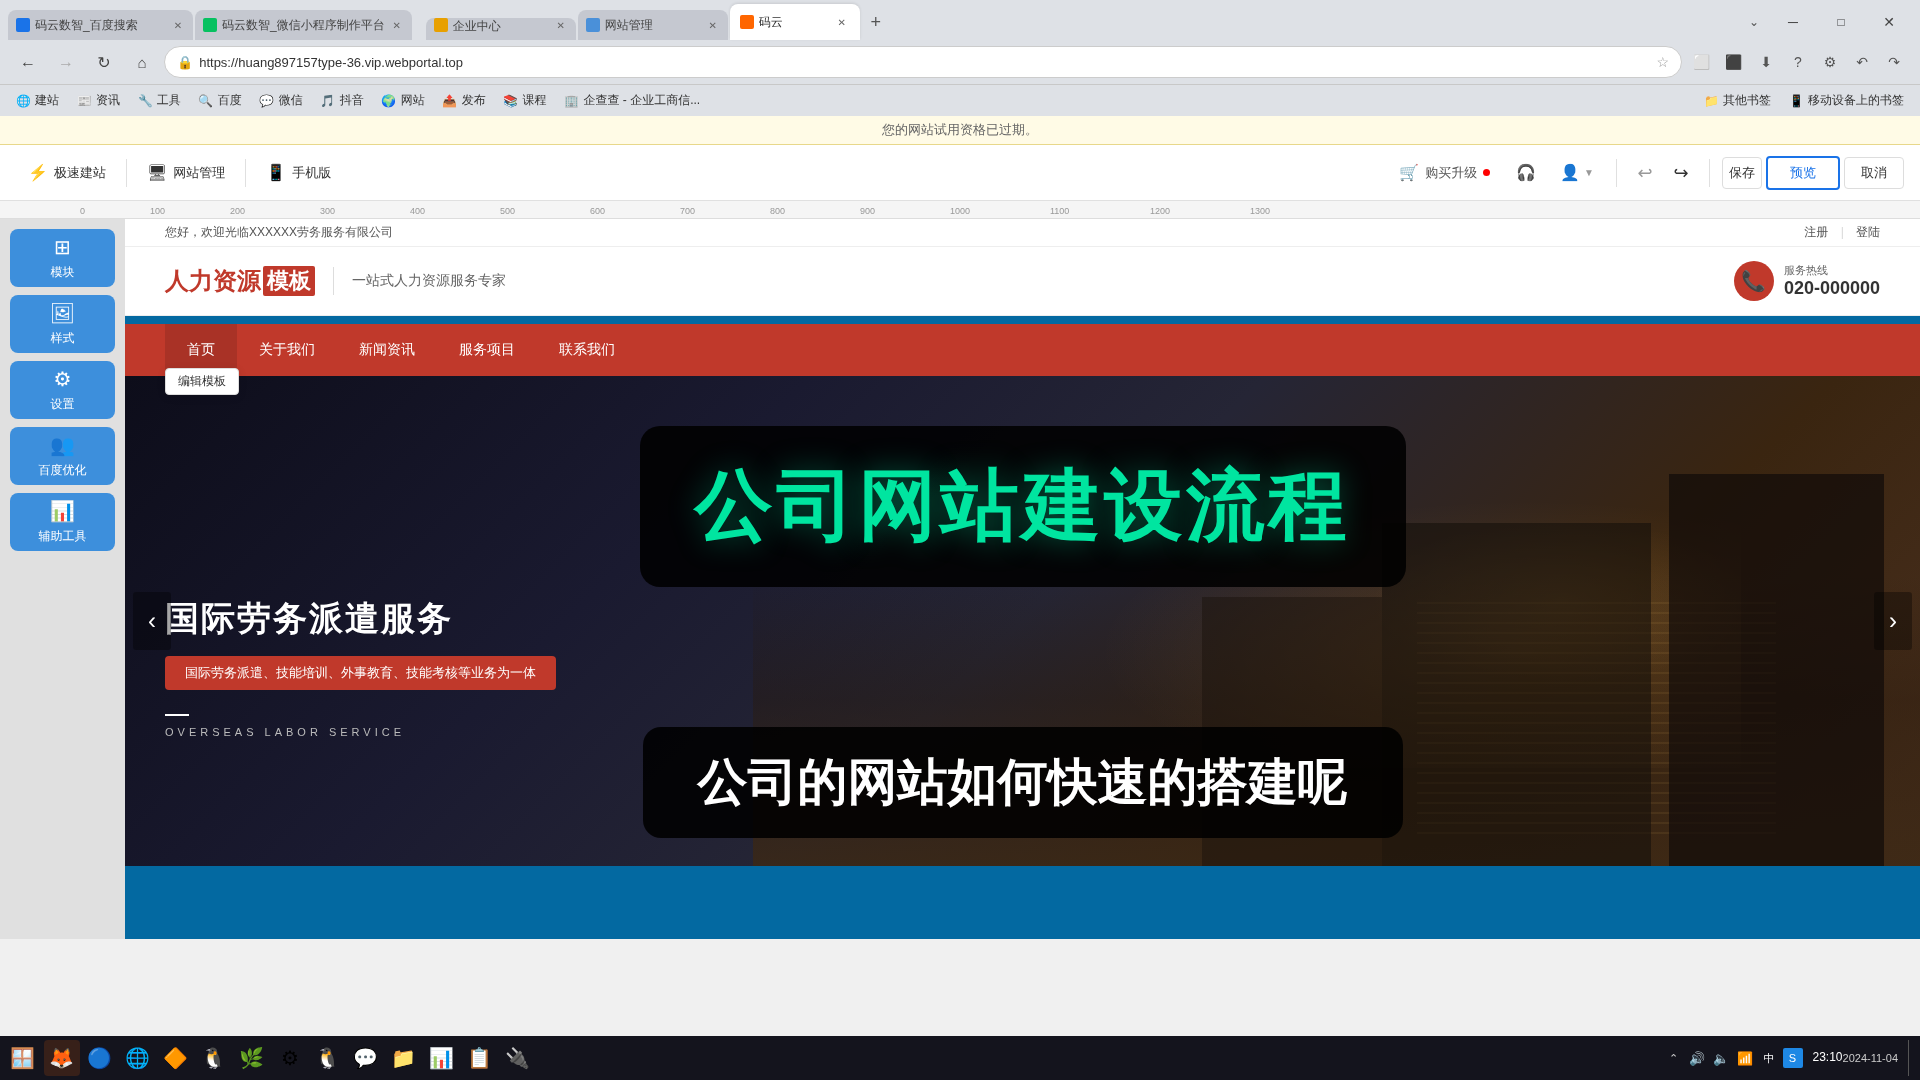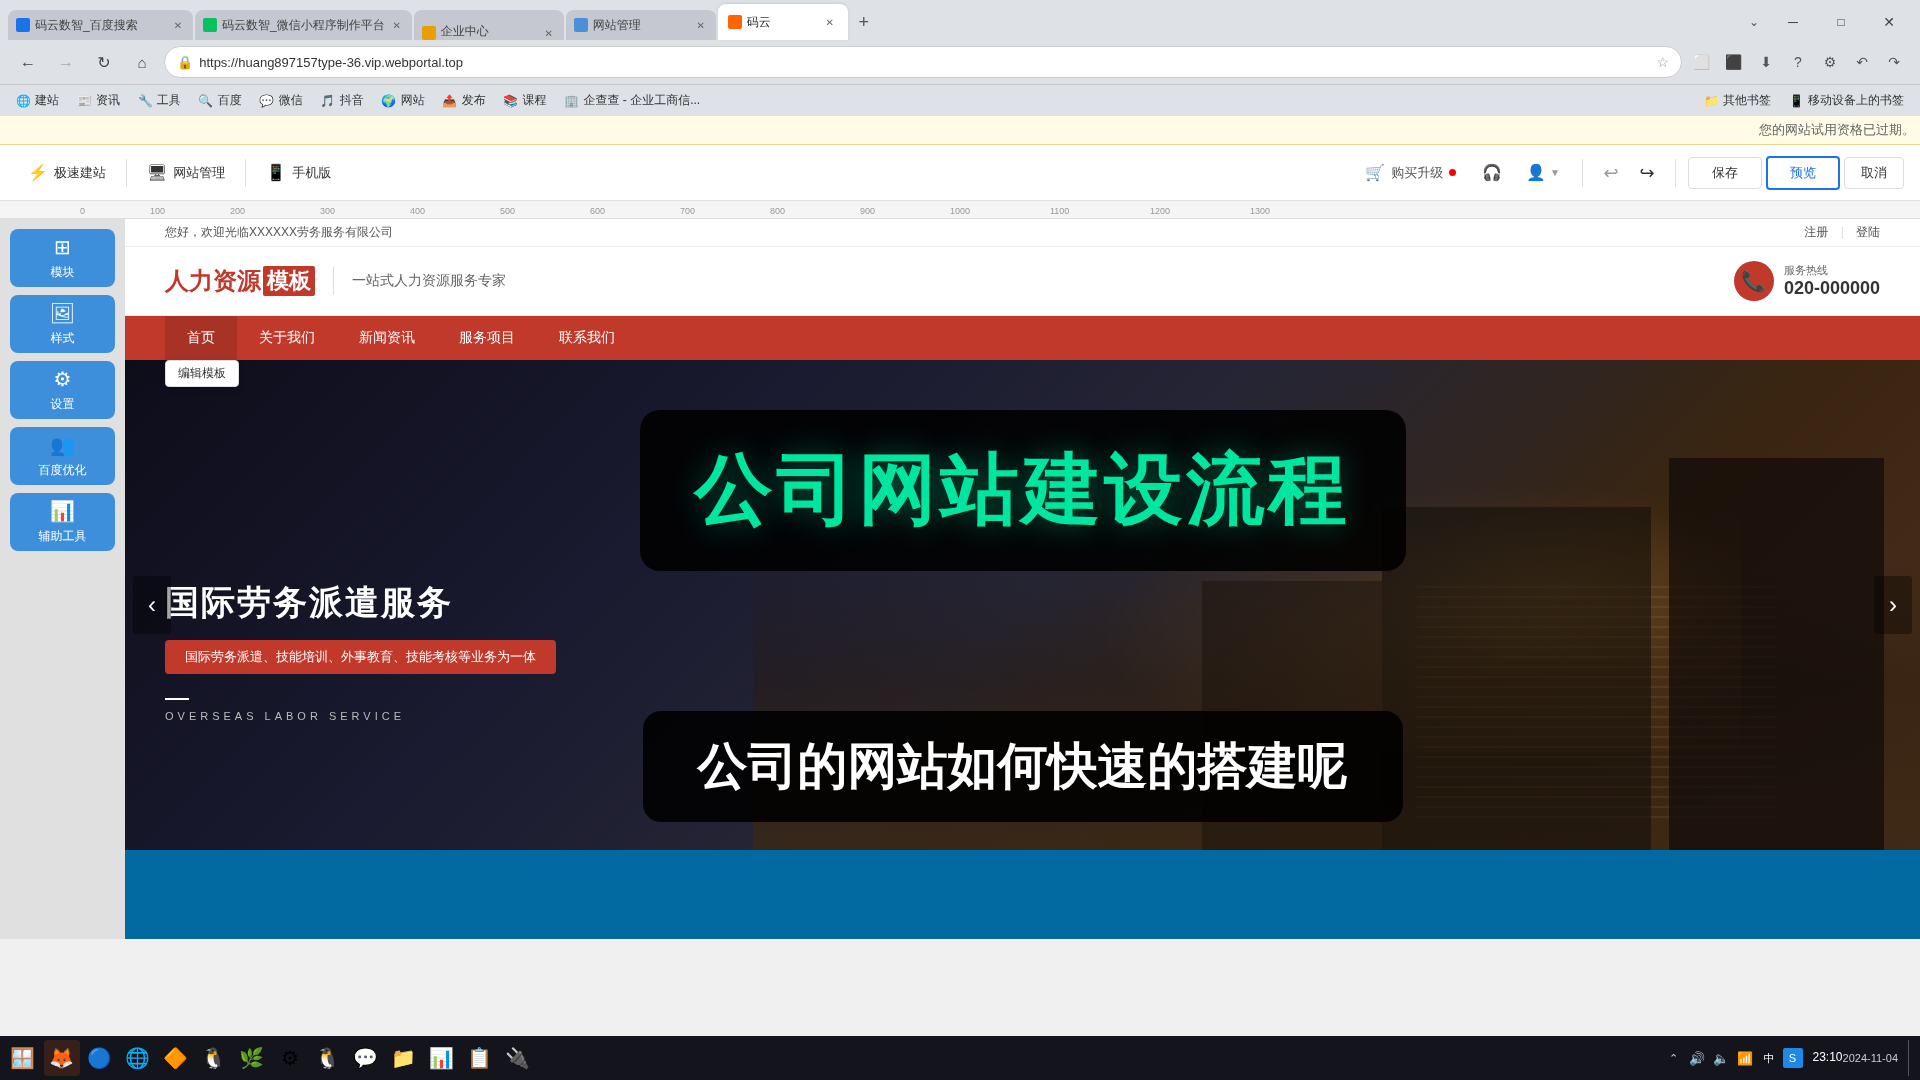--- a/index.html
+++ b/index.html
@@ -20,21 +20,21 @@
       <span style="font-size:12px;color:#444;flex:1;overflow:hidden;text-overflow:ellipsis;white-space:nowrap;">码云数智_百度搜索</span>
       <span style="width:14px;height:14px;border-radius:50%;display:flex;align-items:center;justify-content:center;font-size:10px;color:#666;cursor:pointer;">✕</span>
     </div>
 
     <div class="tab" style="background:#c5c8d0; border-radius:8px 8px 0 0; padding:0 8px; height:30px; display:flex; align-items:center; gap:5px; min-width:215px; cursor:pointer;">
       <span style="width:14px;height:14px;background:#07c160;border-radius:2px;flex-shrink:0;"></span>
       <span style="font-size:12px;color:#444;flex:1;overflow:hidden;text-overflow:ellipsis;white-space:nowrap;">码云数智_微信小程序制作平台</span>
       <span style="width:14px;height:14px;border-radius:50%;display:flex;align-items:center;justify-content:center;font-size:10px;color:#666;cursor:pointer;">✕</span>
     </div>
 
-    <div class="tab" style="background:#c5c8d0; border-radius:8px 8px 0 0; padding:0 8px; height:30px; display:flex; align-items:flex-end; gap:5px; min-width:150px; cursor:pointer;">
+    <div class="tab" style="background:#c5c8d0; border-radius:8px 8px 0 0; padding:0 8px; height:22px; display:flex; align-items:flex-start; gap:5px; min-width:150px; cursor:pointer;margin-left:12px;">
       <span style="width:14px;height:14px;background:#e8a000;border-radius:2px;flex-shrink:0;"></span>
       <span style="font-size:12px;color:#444;flex:1;overflow:hidden;text-overflow:ellipsis;white-space:nowrap;">企业中心</span>
       <span style="width:14px;height:14px;border-radius:50%;display:flex;align-items:center;justify-content:center;font-size:10px;color:#666;cursor:pointer;">✕</span>
     </div>
 
     <div class="tab" style="background:#c5c8d0; border-radius:8px 8px 0 0; padding:0 8px; height:30px; display:flex; align-items:center; gap:5px; min-width:150px; cursor:pointer;">
       <span style="width:14px;height:14px;background:#4a90d9;border-radius:2px;flex-shrink:0;"></span>
       <span style="font-size:12px;color:#444;flex:1;overflow:hidden;text-overflow:ellipsis;white-space:nowrap;">网站管理</span>
       <span style="width:14px;height:14px;border-radius:50%;display:flex;align-items:center;justify-content:center;font-size:10px;color:#666;cursor:pointer;">✕</span>
     </div>
@@ -124,21 +124,21 @@
       <span>📁</span>
       <span>其他书签</span>
     </div>
     <div style="display:flex;align-items:center;gap:4px;padding:3px 8px;border-radius:4px;cursor:pointer;font-size:12px;color:#333;">
       <span>📱</span>
       <span>移动设备上的书签</span>
     </div>
   </div>
 </div>
 
-<div style="background:#fffbe6;border-bottom:1px solid #e8d88a;text-align:right;padding:5px;font-size:13px;color:#666;">
+<div style="background:#fffbe6;border-bottom:1px solid #e8d88a;text-align:center;padding:5px;font-size:13px;color:#666;">
   <span>您的网站试用资格已过期。</span>
 </div>
 
 <div style="display:flex;align-items:center;height:56px;background:#fff;border-bottom:1px solid #e0e0e0;padding:0 16px;gap:4px;">
 
   <div style="display:flex;align-items:center;gap:6px;padding:6px 12px;border-radius:4px;cursor:pointer;font-size:13px;color:#333;">
     <span style="color:#f0a800;font-size:16px;">⚡</span>
     <span>极速建站</span>
   </div>
   <div style="width:1px;height:28px;background:#e0e0e0;margin:0 4px;"></div>
@@ -171,21 +171,21 @@
     <span style="font-size:10px;color:#999;">▼</span>
   </div>
 
   <div style="width:1px;height:28px;background:#e0e0e0;margin:0 8px;"></div>
 
   <div style="width:32px;height:32px;display:flex;align-items:center;justify-content:center;border-radius:4px;cursor:pointer;font-size:18px;color:#999;">↩</div>
   <div style="width:32px;height:32px;display:flex;align-items:center;justify-content:center;border-radius:4px;cursor:pointer;font-size:18px;color:#333;">↪</div>
 
   <div style="width:1px;height:28px;background:#e0e0e0;margin:0 8px;"></div>
 
-  <button style="padding:6px 23px;border-radius:4px;background:#fff;border:1px solid #ddd;font-size:13px;color:#333;cursor:pointer;text-align:center;">保存</button>
+  <button style="padding:6px 6px;border-radius:4px;background:#fff;border:1px solid #ddd;font-size:13px;color:#333;cursor:pointer;text-align:center;">保存</button>
 
   <button style="padding:6px 22px;border-radius:4px;background:#fff;border:2px solid #1a73e8;font-size:13px;color:#1a73e8;cursor:pointer;font-weight:500;">预览</button>
 
   <button style="padding:6px 16px;border-radius:4px;background:#fff;border:1px solid #ddd;font-size:13px;color:#333;cursor:pointer;">取消</button>
 </div>
 
 <div style="height:18px;background:#f5f5f5;border-bottom:1px solid #ddd;overflow:hidden;position:relative;display:flex;align-items:flex-end;">
   <div style="position:relative;width:100%;height:100%;">
     <span style="position:absolute;left:80px;bottom:2px;font-size:9px;color:#999;">0</span>
     <span style="position:absolute;left:150px;bottom:2px;font-size:9px;color:#999;">100</span>
@@ -251,21 +251,21 @@
       </div>
       <div style="display:flex;align-items:center;gap:10px;">
         <div style="width:40px;height:40px;background:#c0392b;border-radius:50%;display:flex;align-items:center;justify-content:center;color:#fff;font-size:20px;">📞</div>
         <div style="display:flex;flex-direction:column;">
           <span style="font-size:11px;color:#666;">服务热线</span>
           <span style="font-size:18px;font-weight:bold;color:#333;">020-000000</span>
         </div>
       </div>
     </div>
 
-    <div style="background:#c0392b;display:flex;align-items:stretch;height:44px;padding:0 16px 0 40px;position:relative;">
+    <div style="background:#c0392b;display:flex;align-items:stretch;height:52px;padding:0 16px 0 40px;position:relative;margin-top:8px;">
       <div style="padding:0 22px;display:flex;align-items:center;color:#fff;font-size:14px;cursor:pointer;background:#a93226;position:relative;">
         <span>首页</span>
 
         <div style="position:absolute;left:0;top:44px;background:#fff;border:1px solid #ddd;border-radius:4px;padding:4px 12px;font-size:12px;color:#333;box-shadow:0 2px 8px rgba(0,0,0,0.1);cursor:pointer;white-space:nowrap;z-index:100;">
           <span>编辑模板</span>
         </div>
       </div>
       <div style="padding:0 22px;display:flex;align-items:center;color:#fff;font-size:14px;cursor:pointer;">关于我们</div>
       <div style="padding:0 22px;display:flex;align-items:center;color:#fff;font-size:14px;cursor:pointer;">新闻资讯</div>
       <div style="padding:0 22px;display:flex;align-items:center;color:#fff;font-size:14px;cursor:pointer;">服务项目</div>

